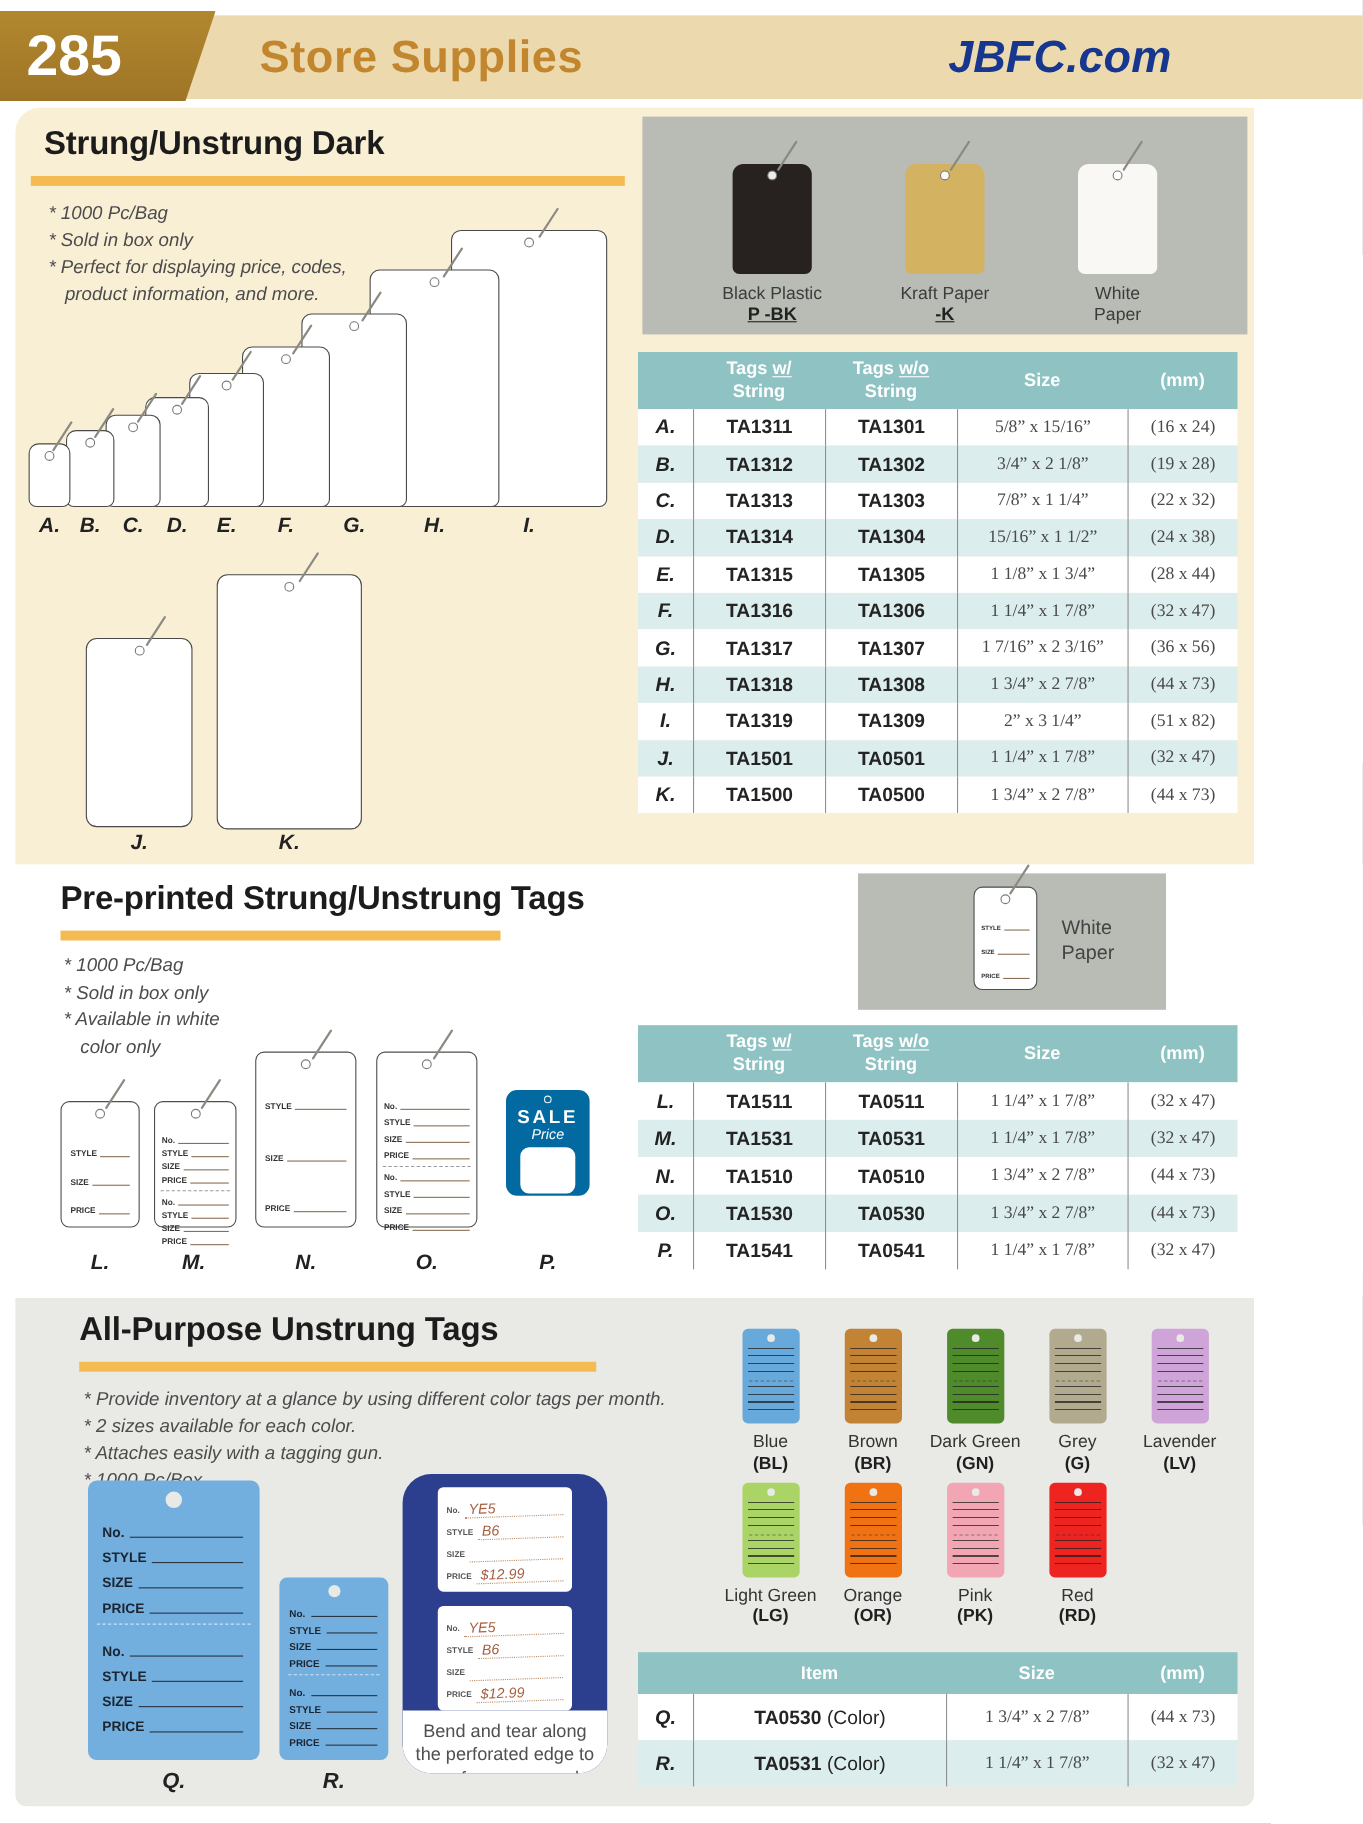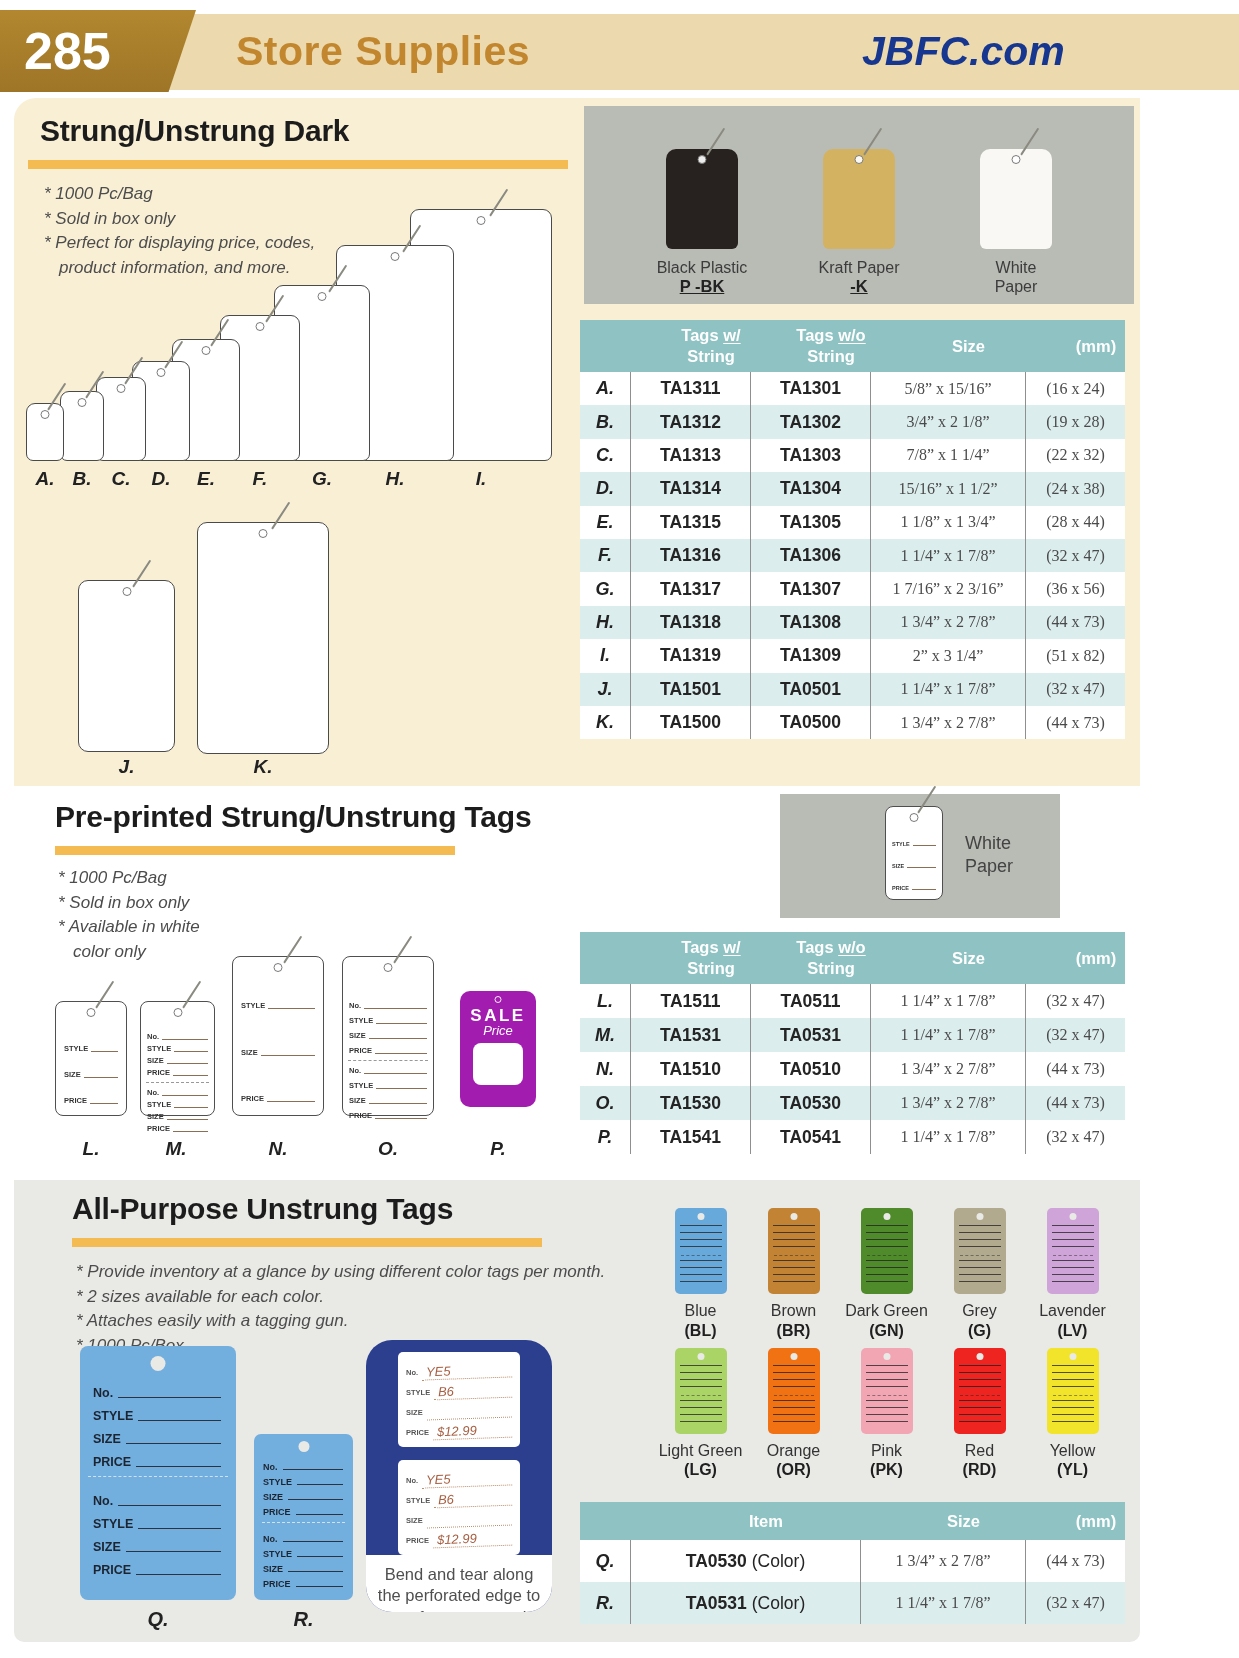--- a/index.html
+++ b/index.html
@@ -68,21 +68,21 @@
   .panel1 { position:absolute; left:570px; top:8px; width:550px; height:198px; background:#b9bcb5;
             display:flex; justify-content:space-between; padding:0 58px; }
   .scol { display:flex; flex-direction:column; align-items:center; justify-content:flex-end; width:120px; padding-bottom:8px; }
   .stag { position:relative; width:72px; height:100px; border-radius:10px 10px 6px 6px; margin-bottom:9px; }
   .sname { font-size:16px; color:#3c3c3c; text-align:center; line-height:1.2; white-space:pre-line; }
   .scode { font-size:16.5px; font-weight:700; color:#222; text-align:center;text-decoration:underline; }
   .scode:empty { display:none; }
 
   
   .tbl { position:absolute; width:545px; font-size:16.5px; }
-  .thead { display:grid; background:#8ec2c3; color:#fff; font-weight:700; text-align:center; align-items:center;padding-left:21px; }
+  .thead { display:grid; background:#8ec2c3; color:#fff; font-weight:700; text-align:center; align-items:center; }
   .thead .th { line-height:1.25; }
   .thead .u { text-decoration:underline; text-underline-offset:2px; }
   .trow { display:grid; align-items:center; text-align:center; }
   .tbody .trow:nth-of-type(even){ background:#dcedee; }
   .tbody .trow:nth-of-type(odd){ background:#ffffff; }
   .trow > div { border-left:1px solid #8f8f8f; height:100%; display:flex; align-items:center; justify-content:center; }
   .trow > div:first-child { border-left:none; }
   .cell-l { font-style:italic; font-weight:700; font-size:18px; color:#222; }
   .cell-code { font-weight:700; font-size:17.5px; color:#242424; }
   .cell-dim { font-size:16px; color:#4a4a4a;font-family:Liberation Serif, serif; }
@@ -111,21 +111,21 @@
   .ptagO .g4 { gap:6px; }
   .pdash { border-top:1px dashed #999; margin:5px 5px; }
   .fl { display:flex; align-items:flex-end; gap:3px; }
   .fl span { font-size:7.5px; font-weight:700; color:#333; }
   .fl i { flex:1; border-bottom:1px solid #8a6f55; margin-bottom:1px; }
   .plabels span { position:absolute; top:192px; width:40px; text-align:center; font-style:italic; font-weight:700; font-size:19px; color:#222; }
   .plabels span:nth-of-type(1){left:31px;} .plabels span:nth-of-type(2){left:116px;}
   .plabels span:nth-of-type(3){left:218px;} .plabels span:nth-of-type(4){left:328px;}
   .plabels span:nth-of-type(5){left:438px;}
 
-  .saletag { position:absolute; left:420px; top:45px; width:76px; height:116px; background:#a21caf; border-radius:10px; }
+  .saletag { position:absolute; left:420px; top:45px; width:76px; height:96px; background:#0369a1; border-radius:10px; }
   .salering { position:absolute; top:5px; left:50%; transform:translateX(-50%); width:7px; height:7px;
               border:1.5px solid rgba(255,255,255,.9); border-radius:50%; }
   .sale1 { margin-top:15px; text-align:center; color:#fff; font-weight:700; font-size:17px; letter-spacing:2.5px; }
   .sale2 { text-align:center; color:#fff; font-style:italic; font-size:13px; margin-top:-3px; }
   .salebox { width:50px; height:42px; background:#fff; border-radius:8px; margin:5px auto 0; }
 
   
   .panel2 { position:absolute; left:780px; top:8px; width:280px; height:124px; background:#b9bcb5; }
   .ptagW { left:105px; top:12px; width:58px; height:94px; }
   .ptagW .g3 { top:34px; bottom:8px; left:6px; right:6px; }
@@ -732,30 +732,20 @@
           <div class="ctag" style="background: rgb(238, 36, 32);">
             <i class="chole"></i>
             <div class="cl cl1"></div>
             <div class="cdash"></div>
             <div class="cl"></div>
           </div>
           <div class="cname">Red</div>
           <div class="ccode">(RD)</div>
         </div>
 
-        <div class="ccol">
-          <div class="ctag" style="background: rgb(242, 227, 43);">
-            <i class="chole"></i>
-            <div class="cl cl1"></div>
-            <div class="cdash"></div>
-            <div class="cl"></div>
-          </div>
-          <div class="cname">Yellow</div>
-          <div class="ccode">(YL)</div>
-        </div>
       </div>
 
     <div class="qtag">
       <i class="qhole"></i>
       <div class="qgrp qg1">
           <div class="qfl">
             <span>No.</span>
             <i></i>
           </div>
           <div class="qfl">

